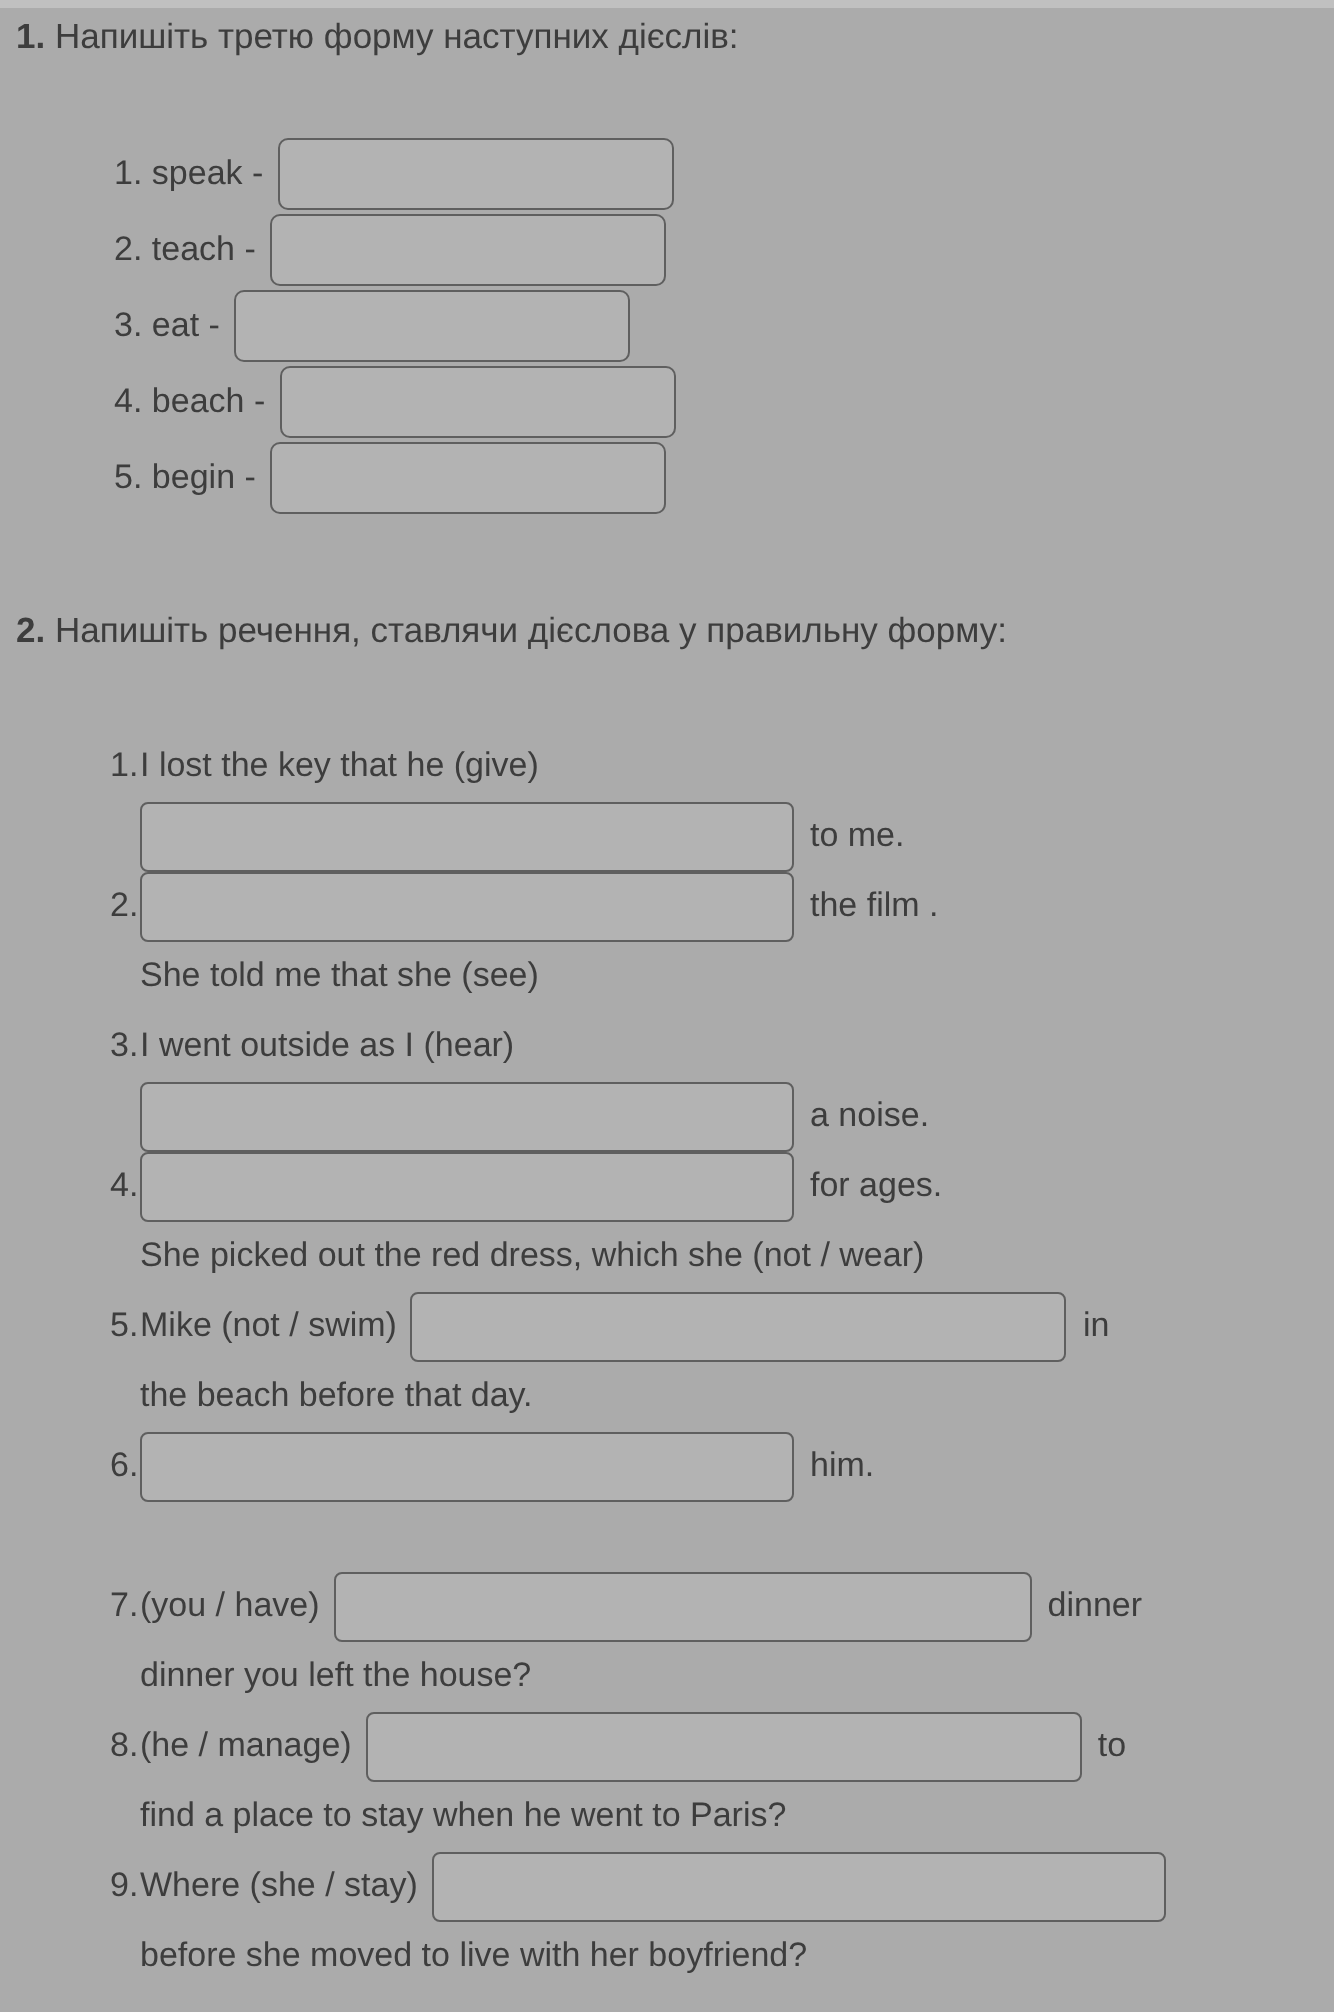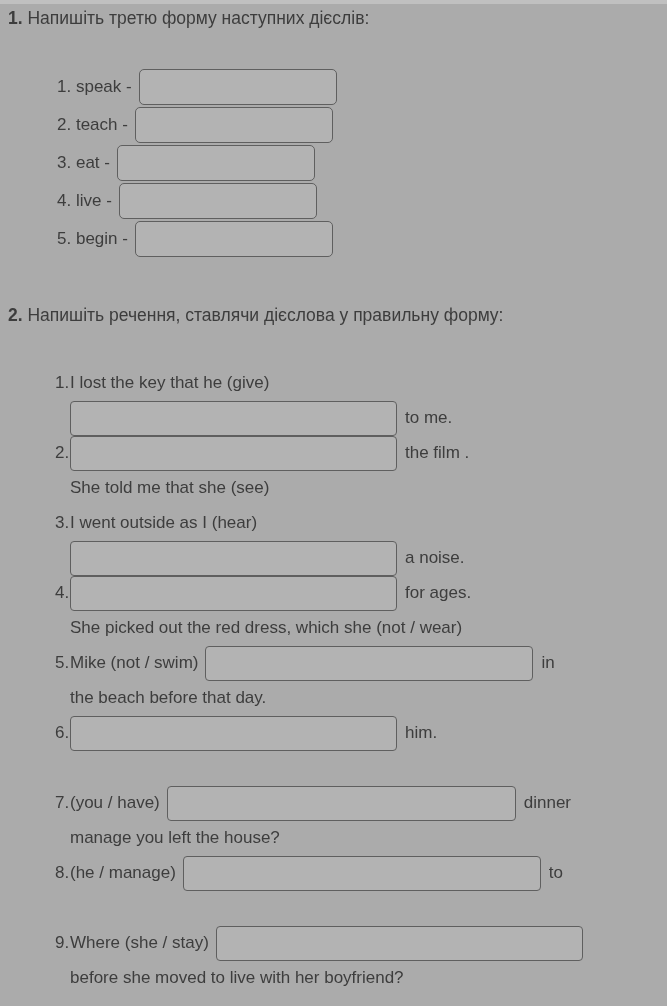--- a/index.html
+++ b/index.html
@@ -90,21 +90,21 @@
     </li>
     <li class="verb-row">
       <span>2.</span>&nbsp;<span>teach -</span>
       <input type="text" class="answer" style="">
     </li>
     <li class="verb-row">
       <span>3.</span>&nbsp;<span>eat -</span>
       <input type="text" class="answer" style="">
     </li>
     <li class="verb-row">
-      <span>4.</span>&nbsp;<span>live -</span>
+      <span>4.</span>&nbsp;<span>beach -</span>
       <input type="text" class="answer" style="">
     </li>
     <li class="verb-row">
       <span>5.</span>&nbsp;<span>begin -</span>
       <input type="text" class="answer" style="">
     </li>
   </ol>
 
   <p class="ex-title ex-title-2"><span class="bold">2.</span><span> Напишіть речення, ставлячи дієслова у правильну форму:</span></p>
 
@@ -141,26 +141,27 @@
     </li>
 
     <li class="sent-item">
       <span class="num">6.</span>
       <div class="line"><input type="text" class="answer w327" style=""><span class="after">him.</span></div>
     </li>
 
     <li class="sent-item">
       <span class="num">7.</span>
       <div class="line"><span>(you / have)</span><input type="text" class="answer inline w349" style=""><span class="after">dinner</span></div>
-      <div class="line">manage you left the house?</div>
+      <div class="line">dinner you left the house?</div>
     </li>
 
     <li class="sent-item">
       <span class="num">8.</span>
       <div class="line"><span>(he / manage)</span><input type="text" class="answer inline w358" style=""><span class="after">to</span></div>
+      <div class="line">find a place to stay when he went to Paris?</div>
     </li>
 
     <li class="sent-item">
       <span class="num">9.</span>
       <div class="line"><span>Where (she / stay)</span><input type="text" class="answer inline w367" style=""><span class="after"></span></div>
       <div class="line">before she moved to live with her boyfriend?</div>
     </li>
 
   </ol>
 </div>

